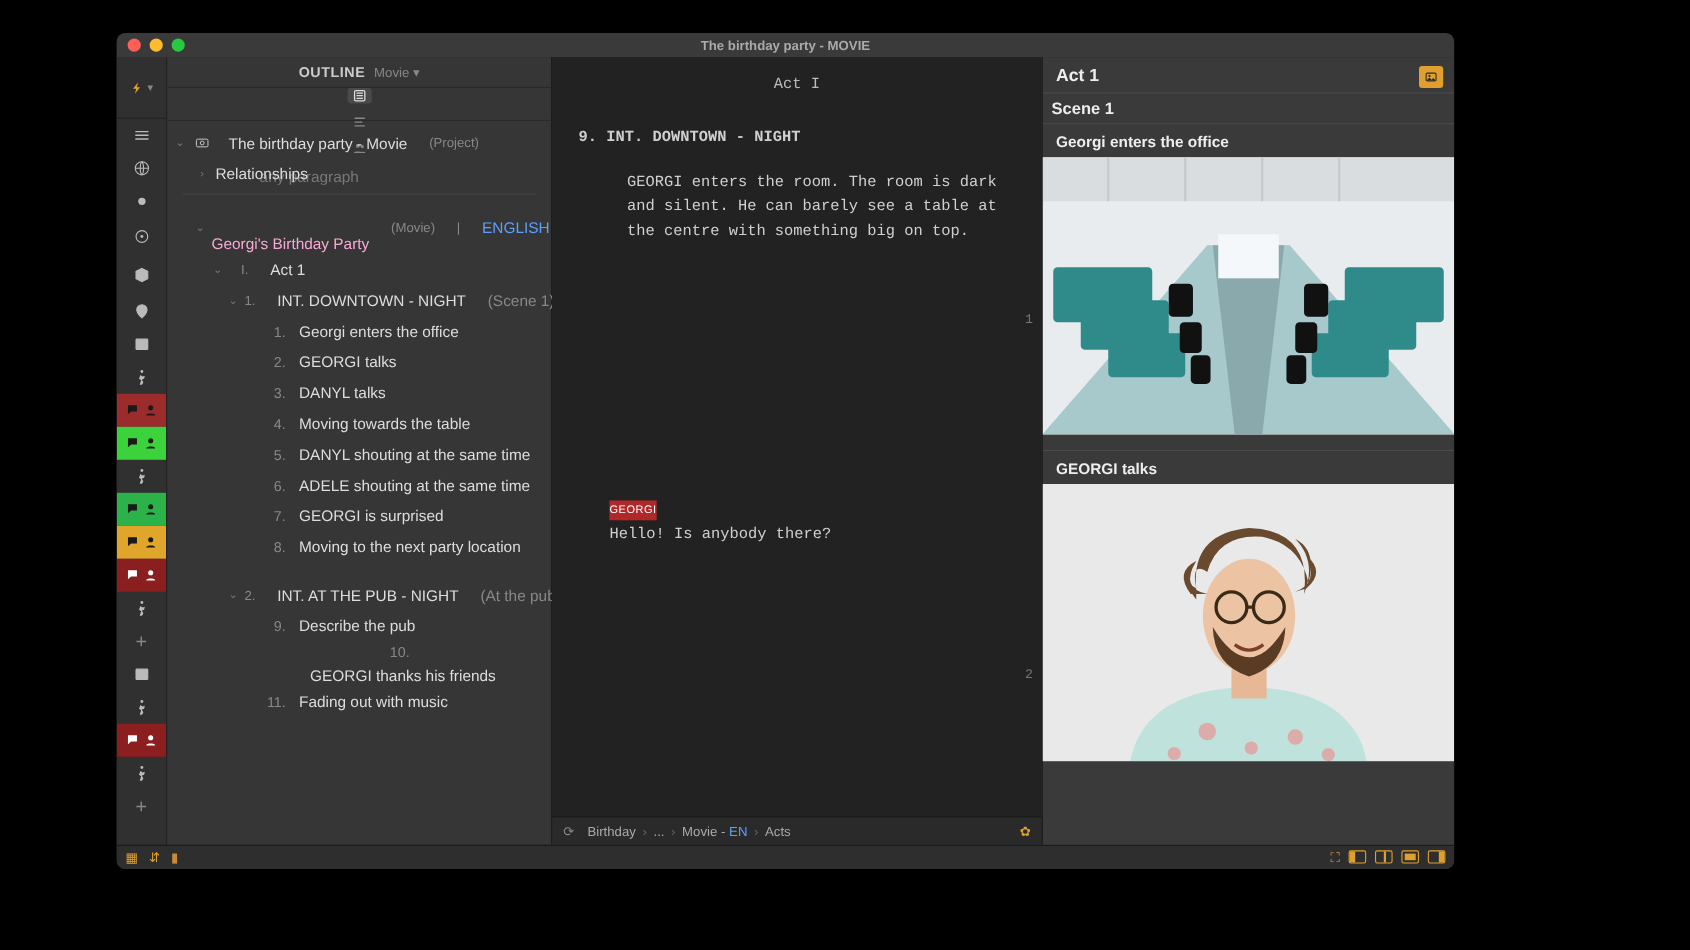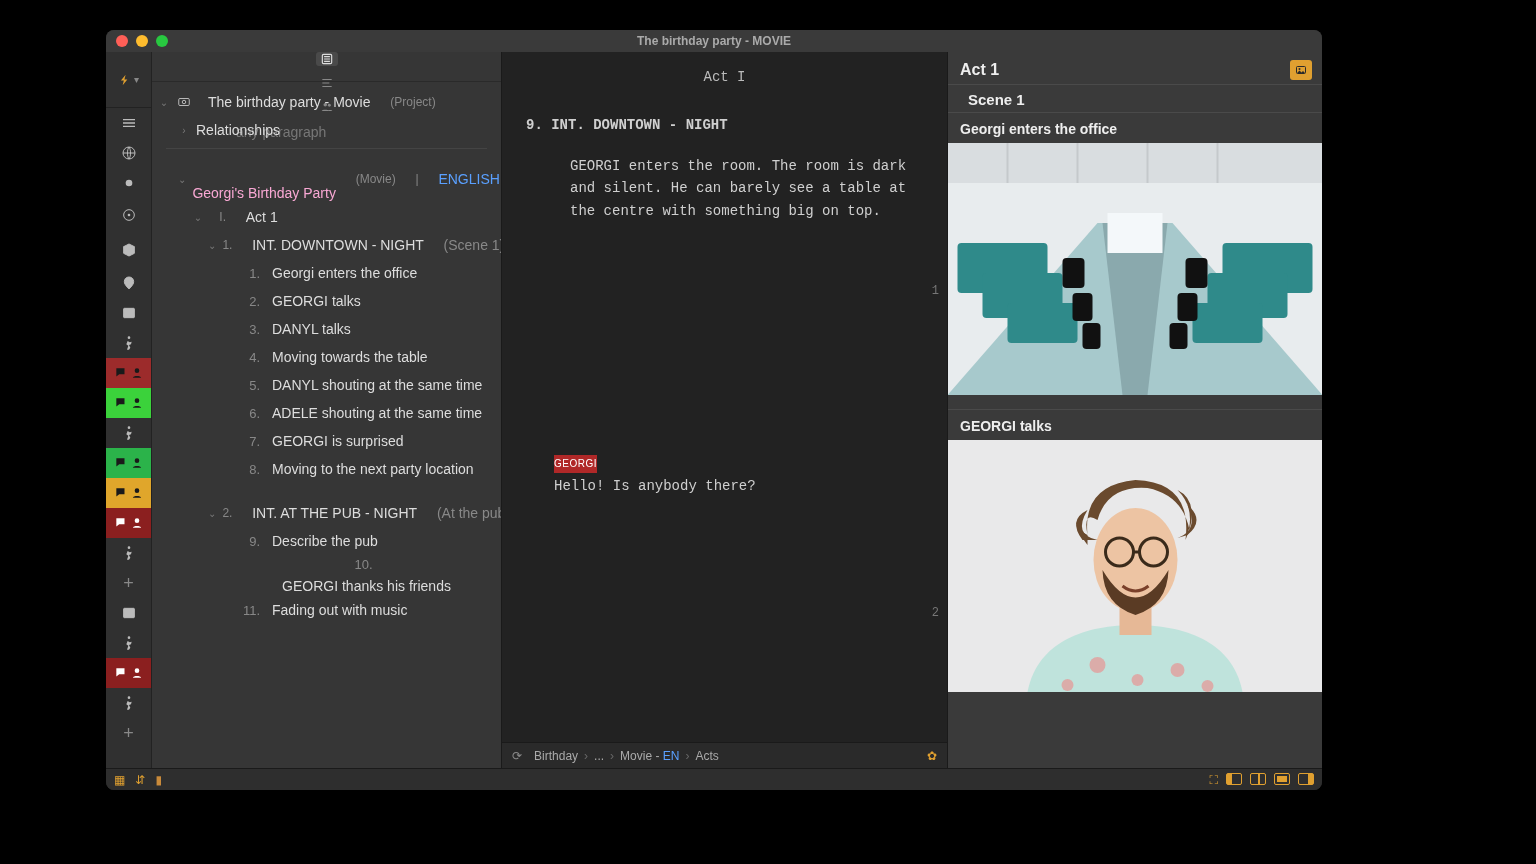--- a/index.html
+++ b/index.html
@@ -65,21 +65,21 @@
   .crumbs .sep { color:#666; }
   .crumbs .lang2 { color:#5aa0ff; }
   .crumbs .gear { margin-left:auto; color:#e0a030; }
 
   
   .preview { width:375px; background:#3a3a3a; display:flex; flex-direction:column; border-left:1px solid #1a1a1a; position:relative;}
   .preview-head { display:flex; align-items:center; justify-content:space-between; padding:8px 10px 4px 12px; }
   .preview-head h3 { color:#eee; font-size:16px; font-weight:700;}
   .img-btn { width:22px; height:20px; background:#e0a030; border-radius:3px; display:flex; align-items:center; justify-content:center;}
   .img-btn svg { width:14px; height:12px; fill:#2a2a2a;}
-  .preview h4 { color:#eee; font-size:15px; font-weight:700; padding:6px 20px 4px;}
+  .preview h4 { color:#eee; font-size:15px; font-weight:700; padding:6px 8px 4px;}
   .preview h5 { color:#eee; font-size:14px; font-weight:600; padding:8px 12px 6px;}
   .line { border-top:1px solid #4a4a4a; }
   .thumb { width:100%; height:252px; background:#ddd; position:relative; overflow:hidden;}
   .thumb2 { width:100%; height:252px; background:#eee; position:relative; overflow:hidden;}
 
   
   .thumb svg, .thumb2 svg { width:100%; height:100%; display:block; }
 
   
   .bottombar { height:22px; background:#2e2e2e; border-top:1px solid #1a1a1a; display:flex; align-items:center; padding:0 8px; gap:10px;}
@@ -233,20 +233,26 @@
         <div class="rail-item">
             <svg viewBox="0 0 24 24">
               <path d="M14 4a2 2 0 11-4 0 2 2 0 014 0zM9 22l2-6-3-2 2-5 3 2 3-1-1 4-3 1 2 4-2 3z"></path>
             </svg>
           </div>
         <div class="rail-item rail-plus">+</div>
       </div>
     </div>
 
     <div class="outline">
+      <div class="outline-head">
+        <span style="flex:1"></span>
+        <span class="lbl">OUTLINE</span>
+        <span class="sel"><span>Movie</span> ▾</span>
+        <span style="flex:1"></span>
+      </div>
       <div class="outline-search">
         <div class="view-btn active">
             <svg width="14" height="14" viewBox="0 0 24 24" fill="#ddd">
               <rect x="4" y="4" width="16" height="16" rx="2" fill="none" stroke="#ddd" stroke-width="2"></rect>
               <path d="M7 8h10M7 12h10M7 16h10" stroke="#ddd" stroke-width="2"></path>
             </svg>
           </div>
         <div class="view-btn">
             <svg width="14" height="14" viewBox="0 0 24 24" fill="none" stroke="#888" stroke-width="2">
               <path d="M4 6h16M4 12h12M4 18h16"></path>

